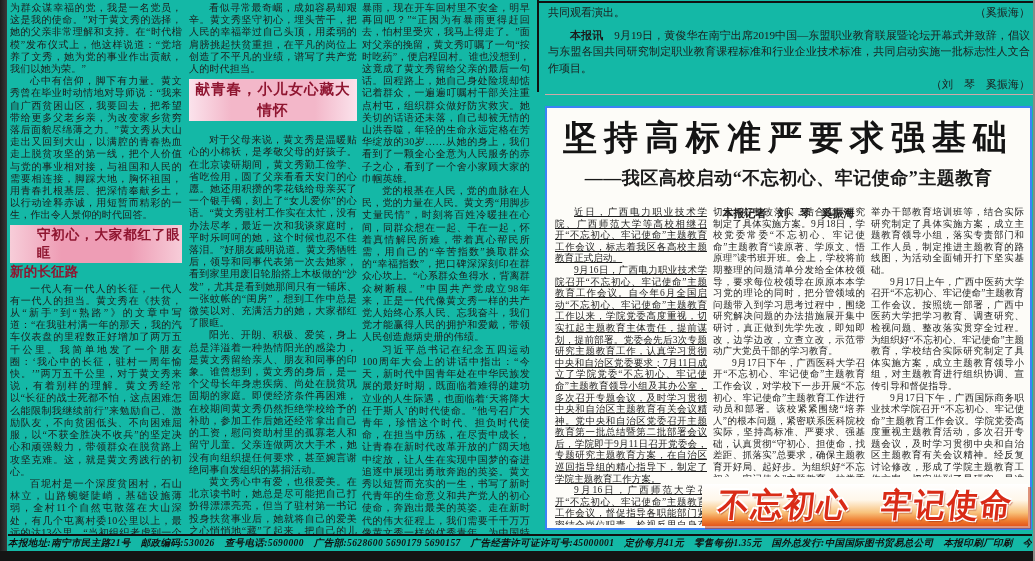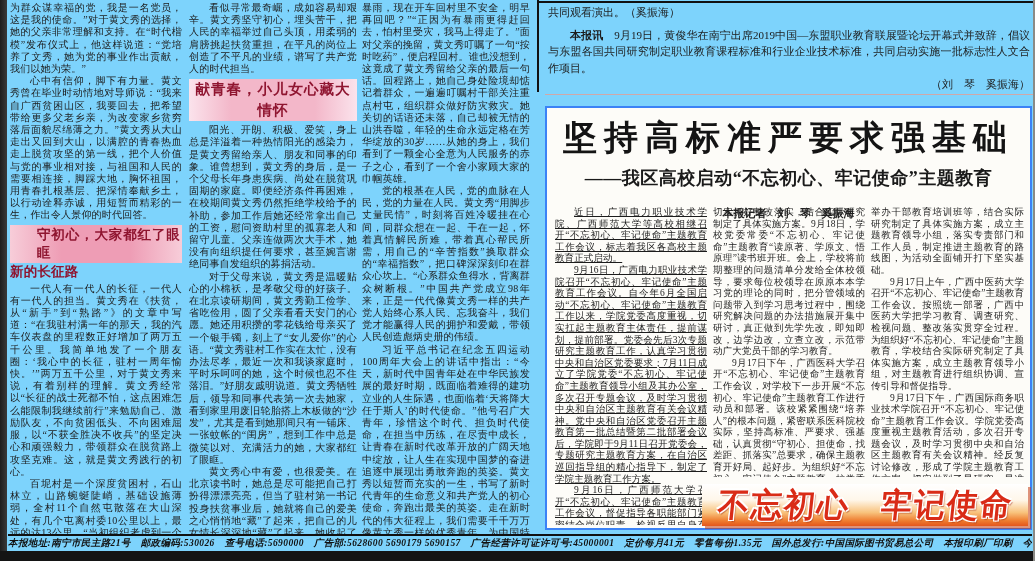--- a/index.html
+++ b/index.html
@@ -1,19 +1,19 @@
 <!DOCTYPE html>
 <html><head>
 <meta charset="utf-8">
 <style>
   * { margin:0; padding:0; box-sizing:border-box; }
   html,body { background:#444; }
   .page {
     position:relative; width:1035px; height:561px;
-    background:#7dd3fc; overflow:hidden;
+    background:#14b8a6; overflow:hidden;
     font-family:"Liberation Serif", serif; color:#1c1c1c;
   }
   
   .edge-left   { position:absolute; left:0; top:0; width:7px; height:561px; background:linear-gradient(90deg,#1d1d1d,#3a3a3a); }
   .edge-bottom { position:absolute; left:0; top:551px; width:1035px; height:10px; background:#141414; }
   .edge-right  { position:absolute; right:0; top:0; width:2px; height:561px; background:#8a8a86; }
 
   
   .story-col { position:absolute; top:2px; height:532px; overflow:hidden;
     font-size:10px; line-height:12.2px; text-align:justify; letter-spacing:.2px; }
@@ -23,36 +23,36 @@
   #scol3 { left:362px; width:168px; }
 
   .pink-band {
     display:block; background:linear-gradient(90deg,#f7cdd9,#ee9db5 30%,#ee9db5 70%,#f7cdd9);
     color:#8f1530; font-weight:bold; font-size:13.5px; line-height:18px;
     font-family:"Liberation Sans", sans-serif; padding:1px 2px 1px 2em; margin-top:3px;
   }
   .head-line2 { color:#8f1530; font-weight:bold; font-size:13.5px; line-height:18px;
     font-family:"Liberation Sans", sans-serif; margin-bottom:2px; }
   .pink-band-center {
-    display:block; text-align:center; margin:4px 0 3px 0;
+    display:block; text-align:center; margin:4px 0 13px 0;
     background:linear-gradient(90deg,#fbe3ec,#f3b7c9 25%,#f3b7c9 75%,#fbe3ec);
     color:#8f1530; font-weight:bold; font-size:14.5px; line-height:21px;
     font-family:"Liberation Sans", sans-serif; letter-spacing:1px;
   }
 
   
   .rule-v-briefs { position:absolute; left:537px; top:0; width:1.5px; height:92px; background:#111; }
   .rule-top-right { position:absolute; left:537px; top:1px; width:496px; height:1.5px; background:#111; }
   .rule-under-briefs { position:absolute; left:545px; top:94px; width:488px; height:1px; background:#d0a8a8; }
   .footer-rule { position:absolute; left:8px; top:534px; width:1024px; height:1.5px; background:#111; }
 
   
   .briefs { position:absolute; left:548px; top:4px; width:482px; height:88px; overflow:hidden;
     font-size:11px; line-height:16.5px; text-align:justify; }
-  .brief-tail { display:flex; }
+  .brief-tail { display:flex; justify-content:space-between; }
   .brief { margin-top:6px; text-indent:2em; }
   .brief .tag { font-weight:bold; }
   .byl-right { display:block; text-align:right; text-indent:0; }
 
   
   .article-box { position:absolute; left:545px; top:106px; width:487px; height:424px;
     border:2px solid #3b82f6; background:#fdfcf8; }
   .headline { margin-top:7px; text-align:center; font-family:"Liberation Sans", sans-serif;
     font-weight:900; font-size:34px; letter-spacing:7px; color:#141414; white-space:nowrap; }
   .subheadline { margin-top:5px; text-align:center; font-weight:bold; font-size:18px;
@@ -92,22 +92,22 @@
     <p>心中有信仰，脚下有力量。黄文秀曾在毕业时动情地对导师说：“我来自广西贫困山区，我要回去，把希望带给更多父老乡亲，为改变家乡贫穷落后面貌尽绵薄之力。”黄文秀从大山走出又回到大山，以满腔的青春热血走上脱贫攻坚的第一线，把个人价值与党的事业相对接，与祖国和人民的需要相连接，脚踩大地，胸怀祖国，用青春扎根基层、把深情奉献乡土，以行动诠释赤诚，用短暂而精彩的一生，作出令人景仰的时代回答。</p>
     <span class="pink-band">守初心，大家都红了眼眶</span>
     <div class="head-line2">新的长征路</div>
     <p>一代人有一代人的长征，一代人有一代人的担当。黄文秀在《扶贫，从“新手”到“熟路”》的文章中写道：“在我驻村满一年的那天，我的汽车仪表盘的里程数正好增加了两万五千公里。我简单地发了一个朋友圈：‘我心中的长征，驻村一周年愉快。’”两万五千公里，对于黄文秀来说，有着别样的理解。黄文秀经常以“长征的战士死都不怕，这点困难怎么能限制我继续前行”来勉励自己、激励队友，不向贫困低头、不向困难屈服，以“不获全胜决不收兵”的坚定决心和顽强毅力，带领群众在脱贫路上攻坚克难。这，就是黄文秀践行的初心。</p>
     <p>百坭村是一个深度贫困村，石山林立，山路蜿蜒陡峭，基础设施薄弱，全村11个自然屯散落在大山深处，有几个屯离村委10公里以上，最远的达13公里。“当初组织考虑到一个女孩子去偏远的百坭村开展工作不方便，但黄文秀主动承担了责任，而且决心特别坚定。”百色市委组织部的同志说。刚到村里时，有群众认为黄文秀是来“镀金”的，不</p>
   </div>
 
   <div class="story-col" id="scol2">
     <p style="text-indent:2em">看似寻常最奇崛，成如容易却艰辛。黄文秀坚守初心，埋头苦干，把人民的幸福举过自己头顶，用柔弱的肩膀挑起扶贫重担，在平凡的岗位上创造了不平凡的业绩，谱写了共产党人的时代担当。</p>
     <span class="pink-band-center">献青春，小儿女心藏大情怀</span>
+    <p>对于父母来说，黄文秀是温暖贴心的小棉袄，是孝敬父母的好孩子。在北京读研期间，黄文秀勤工俭学、省吃俭用，圆了父亲看看天安门的心愿。她还用积攒的零花钱给母亲买了一个银手镯，刻上了“女儿爱你”的心语。“黄文秀驻村工作实在太忙，没有办法尽孝，最近一次和我谈家庭时，平时乐呵呵的她，这个时候也忍不住落泪。”好朋友戚明说道。黄文秀牺牲后，领导和同事代表第一次去她家，看到家里用废旧轮胎搭上木板做的“沙发”，尤其是看到她那间只有一铺床、一张蚊帐的“闺房”，想到工作中总是微笑以对、充满活力的她，大家都红了眼眶。</p>
     <p>阳光、开朗、积极、爱笑，身上总是洋溢着一种热情阳光的感染力，是黄文秀留给亲人、朋友和同事的印象。谁曾想到，黄文秀的身后，是一个父母长年身患疾病、尚处在脱贫巩固期的家庭。即便经济条件再困难，在校期间黄文秀仍然拒绝学校给予的补助，参加工作后她还经常拿出自己的工资，慰问资助村里的孤寡老人和留守儿童。父亲连做两次大手术，她没有向组织提任何要求，甚至婉言谢绝同事自发组织的募捐活动。</p>
-    <p>对于父母来说，黄文秀是温暖贴心的小棉袄，是孝敬父母的好孩子。在北京读研期间，黄文秀勤工俭学、省吃俭用，圆了父亲看看天安门的心愿。她还用积攒的零花钱给母亲买了一个银手镯，刻上了“女儿爱你”的心语。“黄文秀驻村工作实在太忙，没有办法尽孝，最近一次和我谈家庭时，平时乐呵呵的她，这个时候也忍不住落泪。”好朋友戚明说道。黄文秀牺牲后，领导和同事代表第一次去她家，看到家里用废旧轮胎搭上木板做的“沙发”，尤其是看到她那间只有一铺床、一张蚊帐的“闺房”，想到工作中总是微笑以对、充满活力的她，大家都红了眼眶。</p>
     <p>黄文秀心中有爱，也很爱美。在北京读书时，她总是尽可能把自己打扮得漂漂亮亮，但当了驻村第一书记投身扶贫事业后，她就将自己的爱美之心悄悄地“藏”了起来，把自己的儿女情长深深地“藏”了起来。她收起了漂亮的裙子，穿上了运动装，在山野村屯间奔忙，身上透着一股浓浓的乡土气息。这个爱笑的姑娘甚至没有时间考虑自己的婚姻大事。领导、同事多次关心她，热心人要给她介绍对象，她的回答是：“等百坭村</p>
   </div>
 
   <div class="story-col" id="scol3">
     <p class="cont" style="text-indent:0">暴雨，现在开车回村里不安全，明早再回吧？”“正因为有暴雨更得赶回去，怕村里受灾，我马上得走了。”面对父亲的挽留，黄文秀叮嘱了一句“按时吃药”，便启程回村。谁也没想到，这竟成了黄文秀留给父亲的最后一句话。回程路上，她自己身处险境却惦记着群众，一遍遍叮嘱村干部关注重点村屯，组织群众做好防灾救灾。她关切的话语还未落，自己却被无情的山洪吞噬，年轻的生命永远定格在芳华绽放的30岁……从她的身上，我们看到了一颗全心全意为人民服务的赤子之心，看到了一个舍小家顾大家的巾帼英雄。</p>
     <p>党的根基在人民，党的血脉在人民，党的力量在人民。黄文秀“用脚步丈量民情”，时刻将百姓冷暖挂在心间，同群众想在一起、干在一起，怀着真情解民所难，带着真心帮民所需，用自己的“辛苦指数”换取群众的“幸福指数”，把口碑深深刻印在群众心坎上。“心系群众鱼得水，背离群众树断根。”中国共产党成立98年来，正是一代代像黄文秀一样的共产党人始终心系人民、忘我奋斗，我们党才能赢得人民的拥护和爱戴，带领人民创造彪炳史册的伟绩。</p>
     <p>习近平总书记在纪念五四运动100周年大会上的讲话中指出：“今天，新时代中国青年处在中华民族发展的最好时期，既面临着难得的建功立业的人生际遇，也面临着‘天将降大任于斯人’的时代使命。”他号召广大青年，珍惜这个时代、担负时代使命，在担当中历练，在尽责中成长，让青春在新时代改革开放的广阔天地中绽放，让人生在实现中国梦的奋进追逐中展现出勇敢奔跑的英姿。黄文秀以短暂而充实的一生，书写了新时代青年的生命意义和共产党人的初心使命，奔跑出最美的英姿。走在新时代的伟大征程上，我们需要千千万万像黄文秀一样的优秀青年，为中国特色社会主义事业注入不竭动力，汇聚起建设美好生活、共圆复兴梦想的磅礴力量。</p>
 
   </div>
 

